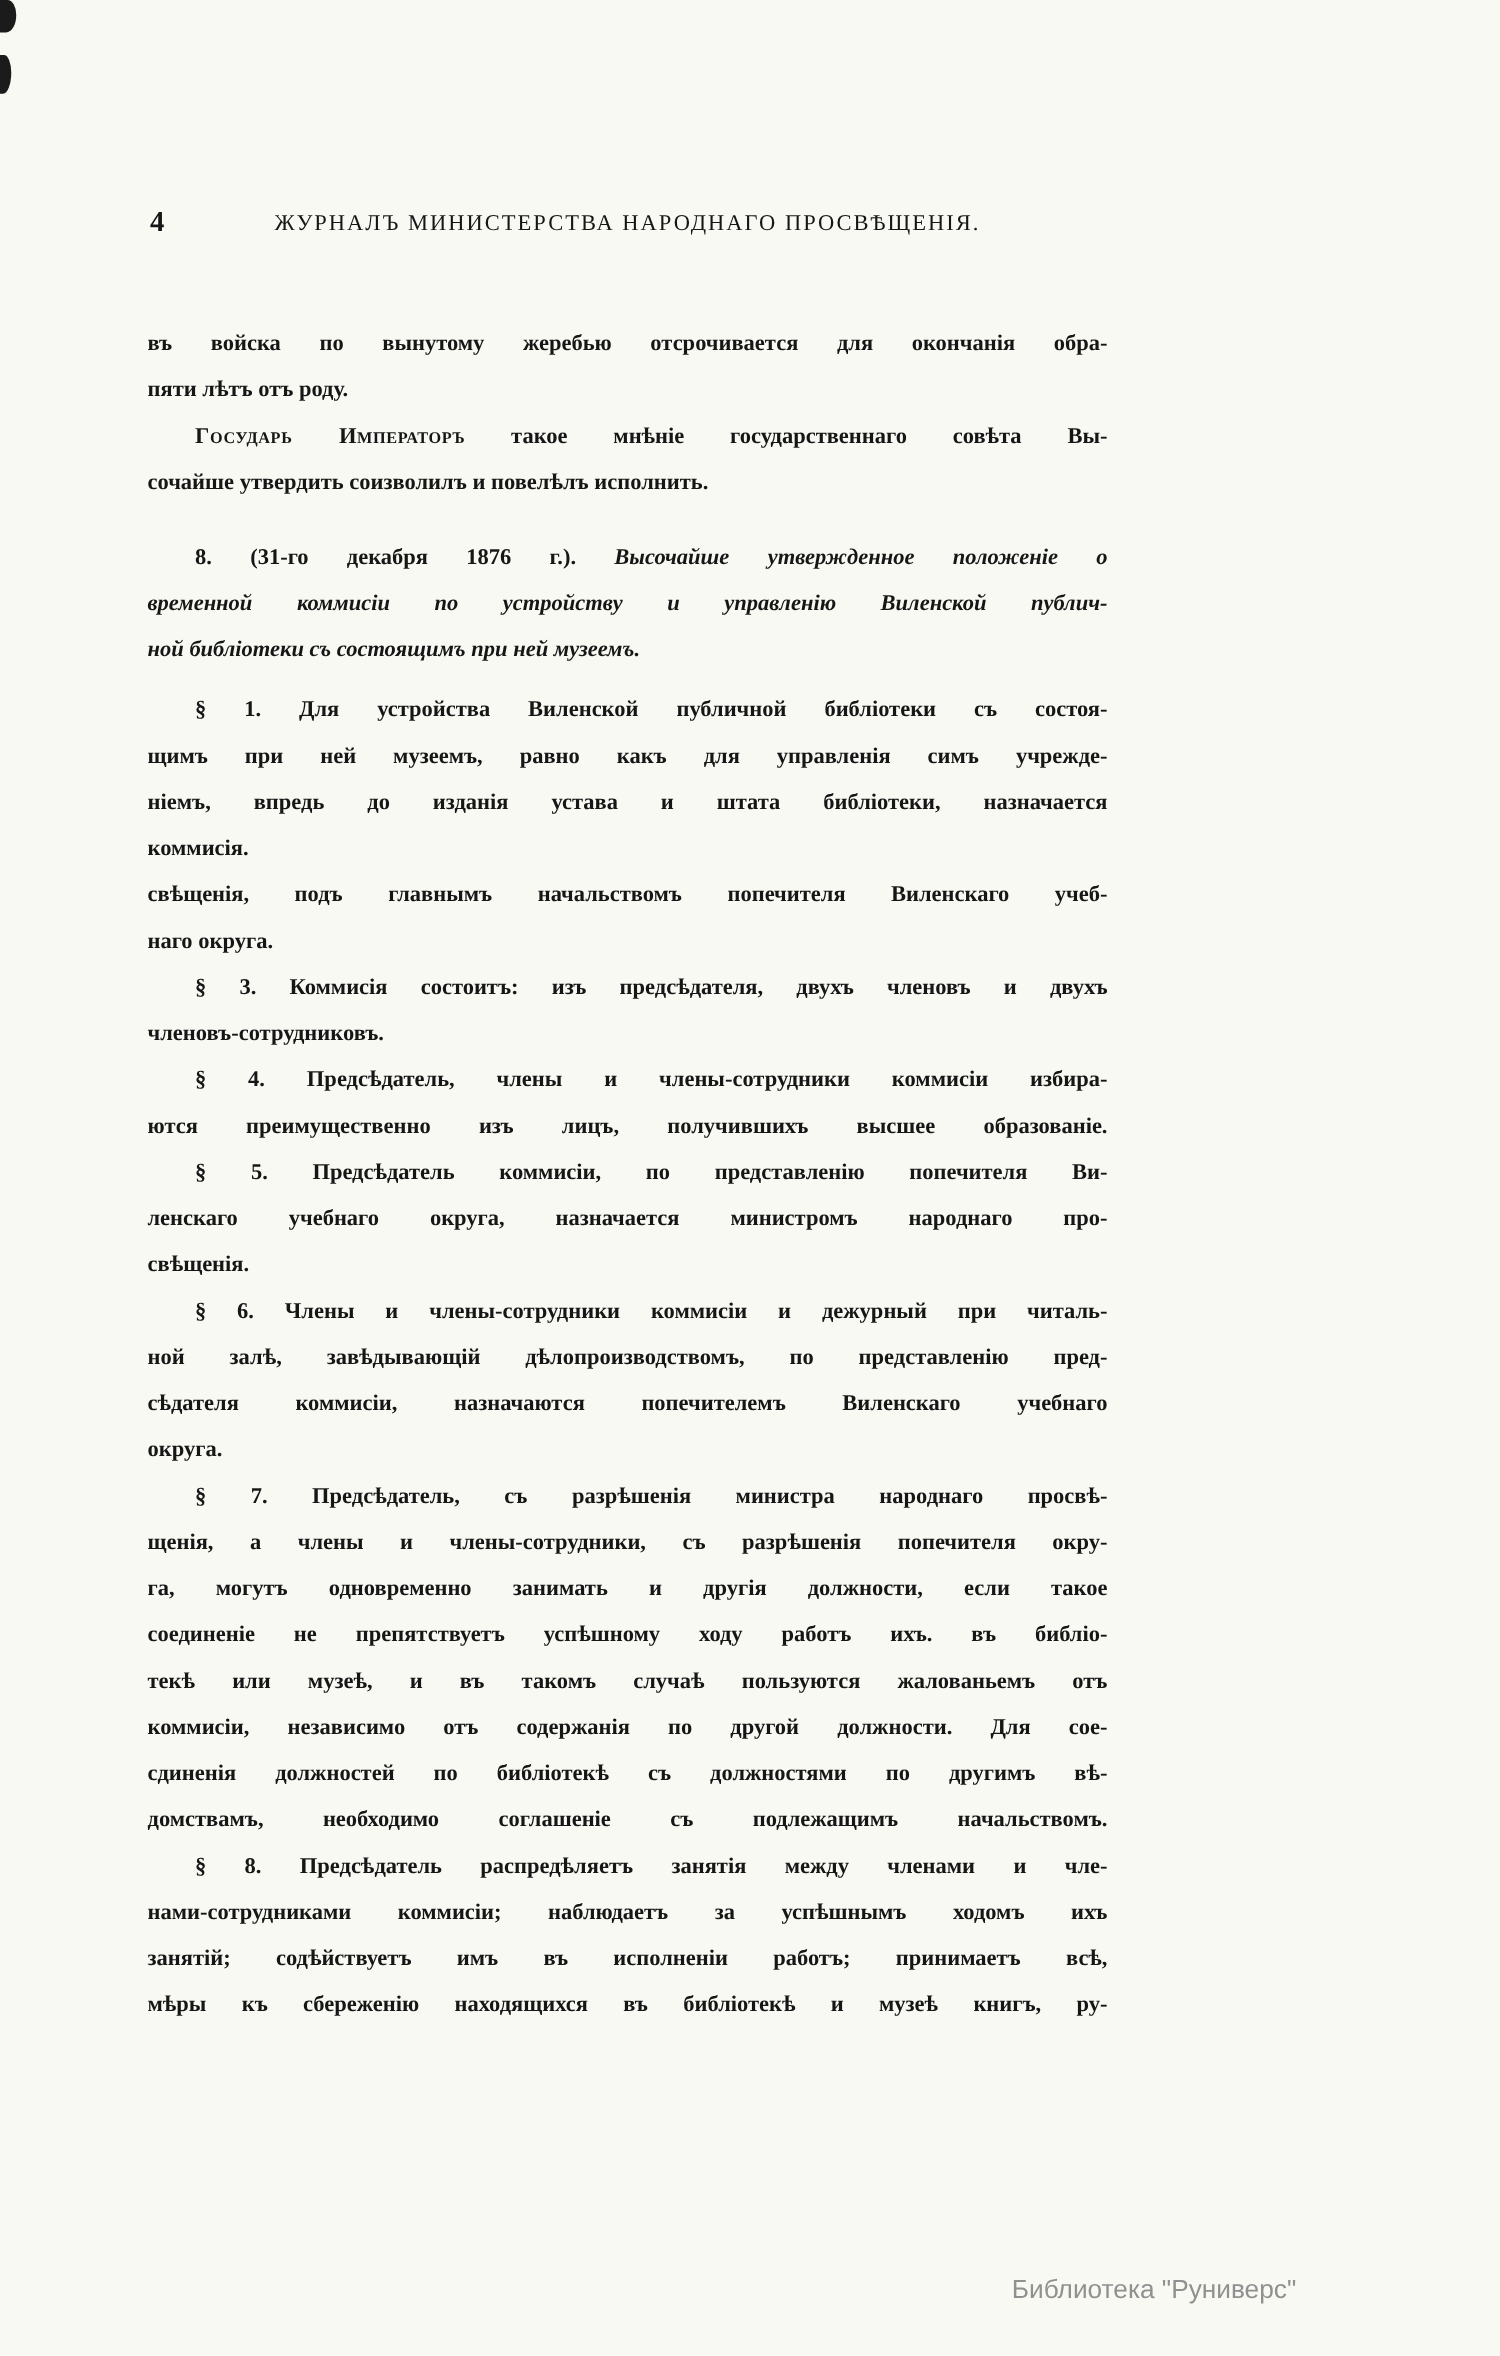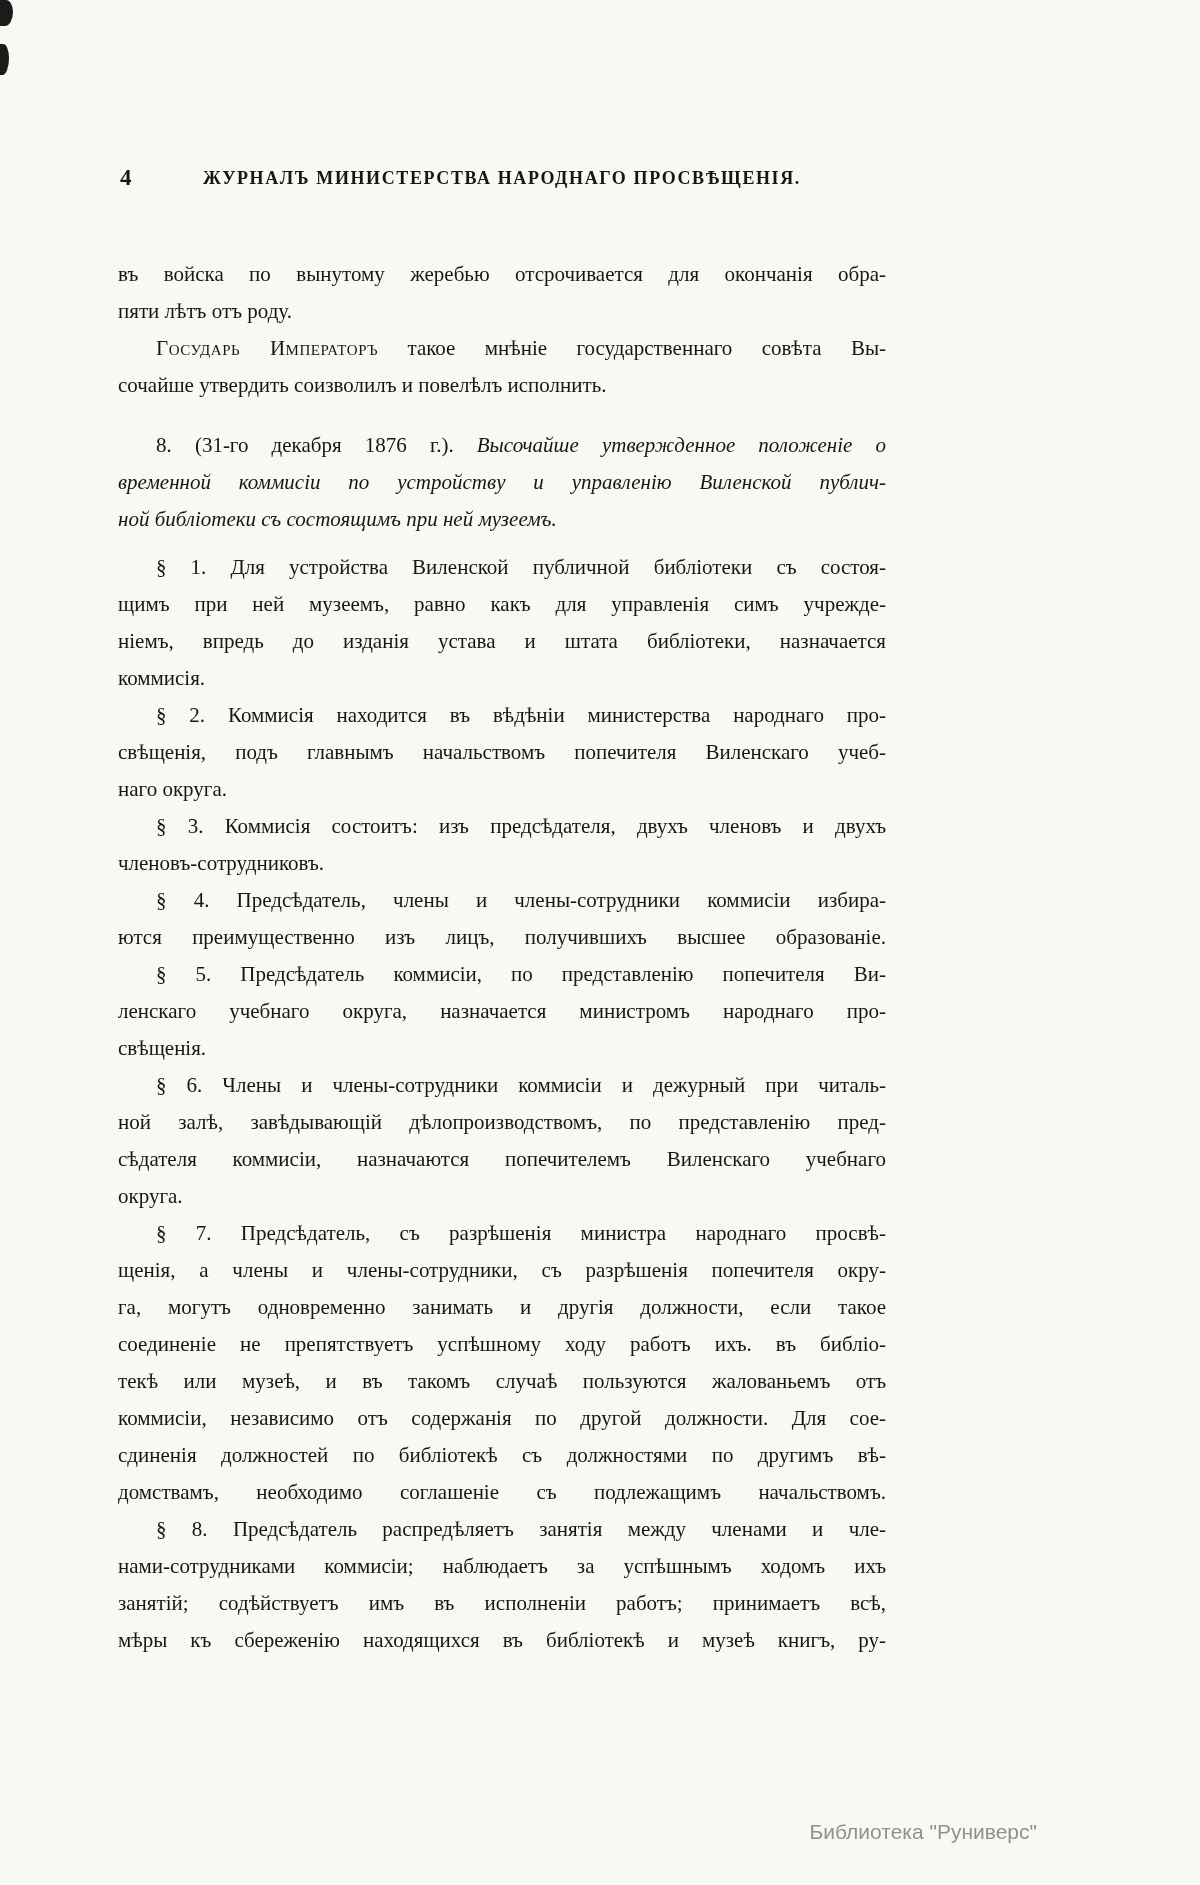--- a/index.html
+++ b/index.html
@@ -14,30 +14,30 @@
   }
   
   .artifact { position:absolute; background:#1b1b1b; }
   .a1 { left:0; top:0;  width:13px; height:26px; border-radius:0 65% 75% 0 / 0 55% 65% 0; }
   .a2 { left:0; top:44px; width:9px;  height:31px; border-radius:0 70% 80% 0 / 0 50% 60% 0; }
 
   .header { position:absolute; left:118px; top:164px; width:768px; height:30px; }
   .pagenum { position:absolute; left:2px; top:1px; font-size:23px; font-weight:bold; }
   .runtitle {
     display:block; text-align:center;
-    font-size:18px; font-weight:bold; letter-spacing:1.6px;
+    font-size:18px; font-weight:normal; letter-spacing:1.6px;
     padding-top:4px; white-space:nowrap;
   }
 
   .docbody { position:absolute; left:118px; top:256px; width:768px; }
   .para { margin:0; padding:0; }
   .para.heading { margin-top:23px; margin-bottom:11px; }
   .line {
     display:block; height:37px; line-height:37px;
-    font-size:21px; font-weight:normal;
+    font-size:18px; font-weight:bold;
     text-align:justify; text-align-last:justify;
   }
   .line.end { text-align:center; text-align-last:left; }
   .line.ind { text-indent:38px; }
   .seg.it { font-style:italic; }
   .seg.sc { font-variant:small-caps; letter-spacing:0.5px; }
 
   .watermark {
     position:absolute; top:1820px; right:163px;
     font-family:"Liberation Sans","DejaVu Sans",sans-serif;
@@ -70,21 +70,20 @@
         <span class="line"><span class="seg it">временной коммисіи по устройству и управленію Виленской публич-</span></span>
         <span class="line end"><span class="seg it">ной библіотеки съ состоящимъ при ней музеемъ.</span></span>
       </p>
       <p class="para">
         <span class="line ind"><span class="seg">§ 1. Для устройства Виленской публичной библіотеки съ состоя-</span></span>
         <span class="line"><span class="seg">щимъ при ней музеемъ, равно какъ для управленія симъ учрежде-</span></span>
         <span class="line"><span class="seg">ніемъ, впредь до изданія устава и штата библіотеки, назначается</span></span>
         <span class="line end"><span class="seg">коммисія.</span></span>
       </p>
       <p class="para">
-        <span class="line ind"><span class="seg">§ 2. Коммисія находится въ вѣдѣніи министерства народнаго про-</span></span>
         <span class="line"><span class="seg">свѣщенія, подъ главнымъ начальствомъ попечителя Виленскаго учеб-</span></span>
         <span class="line end"><span class="seg">наго округа.</span></span>
       </p>
       <p class="para">
         <span class="line ind"><span class="seg">§ 3. Коммисія состоитъ: изъ предсѣдателя, двухъ членовъ и двухъ</span></span>
         <span class="line end"><span class="seg">членовъ-сотрудниковъ.</span></span>
       </p>
       <p class="para">
         <span class="line ind"><span class="seg">§ 4. Предсѣдатель, члены и члены-сотрудники коммисіи избира-</span></span>
         <span class="line"><span class="seg">ются преимущественно изъ лицъ, получившихъ высшее образованіе.</span></span>

